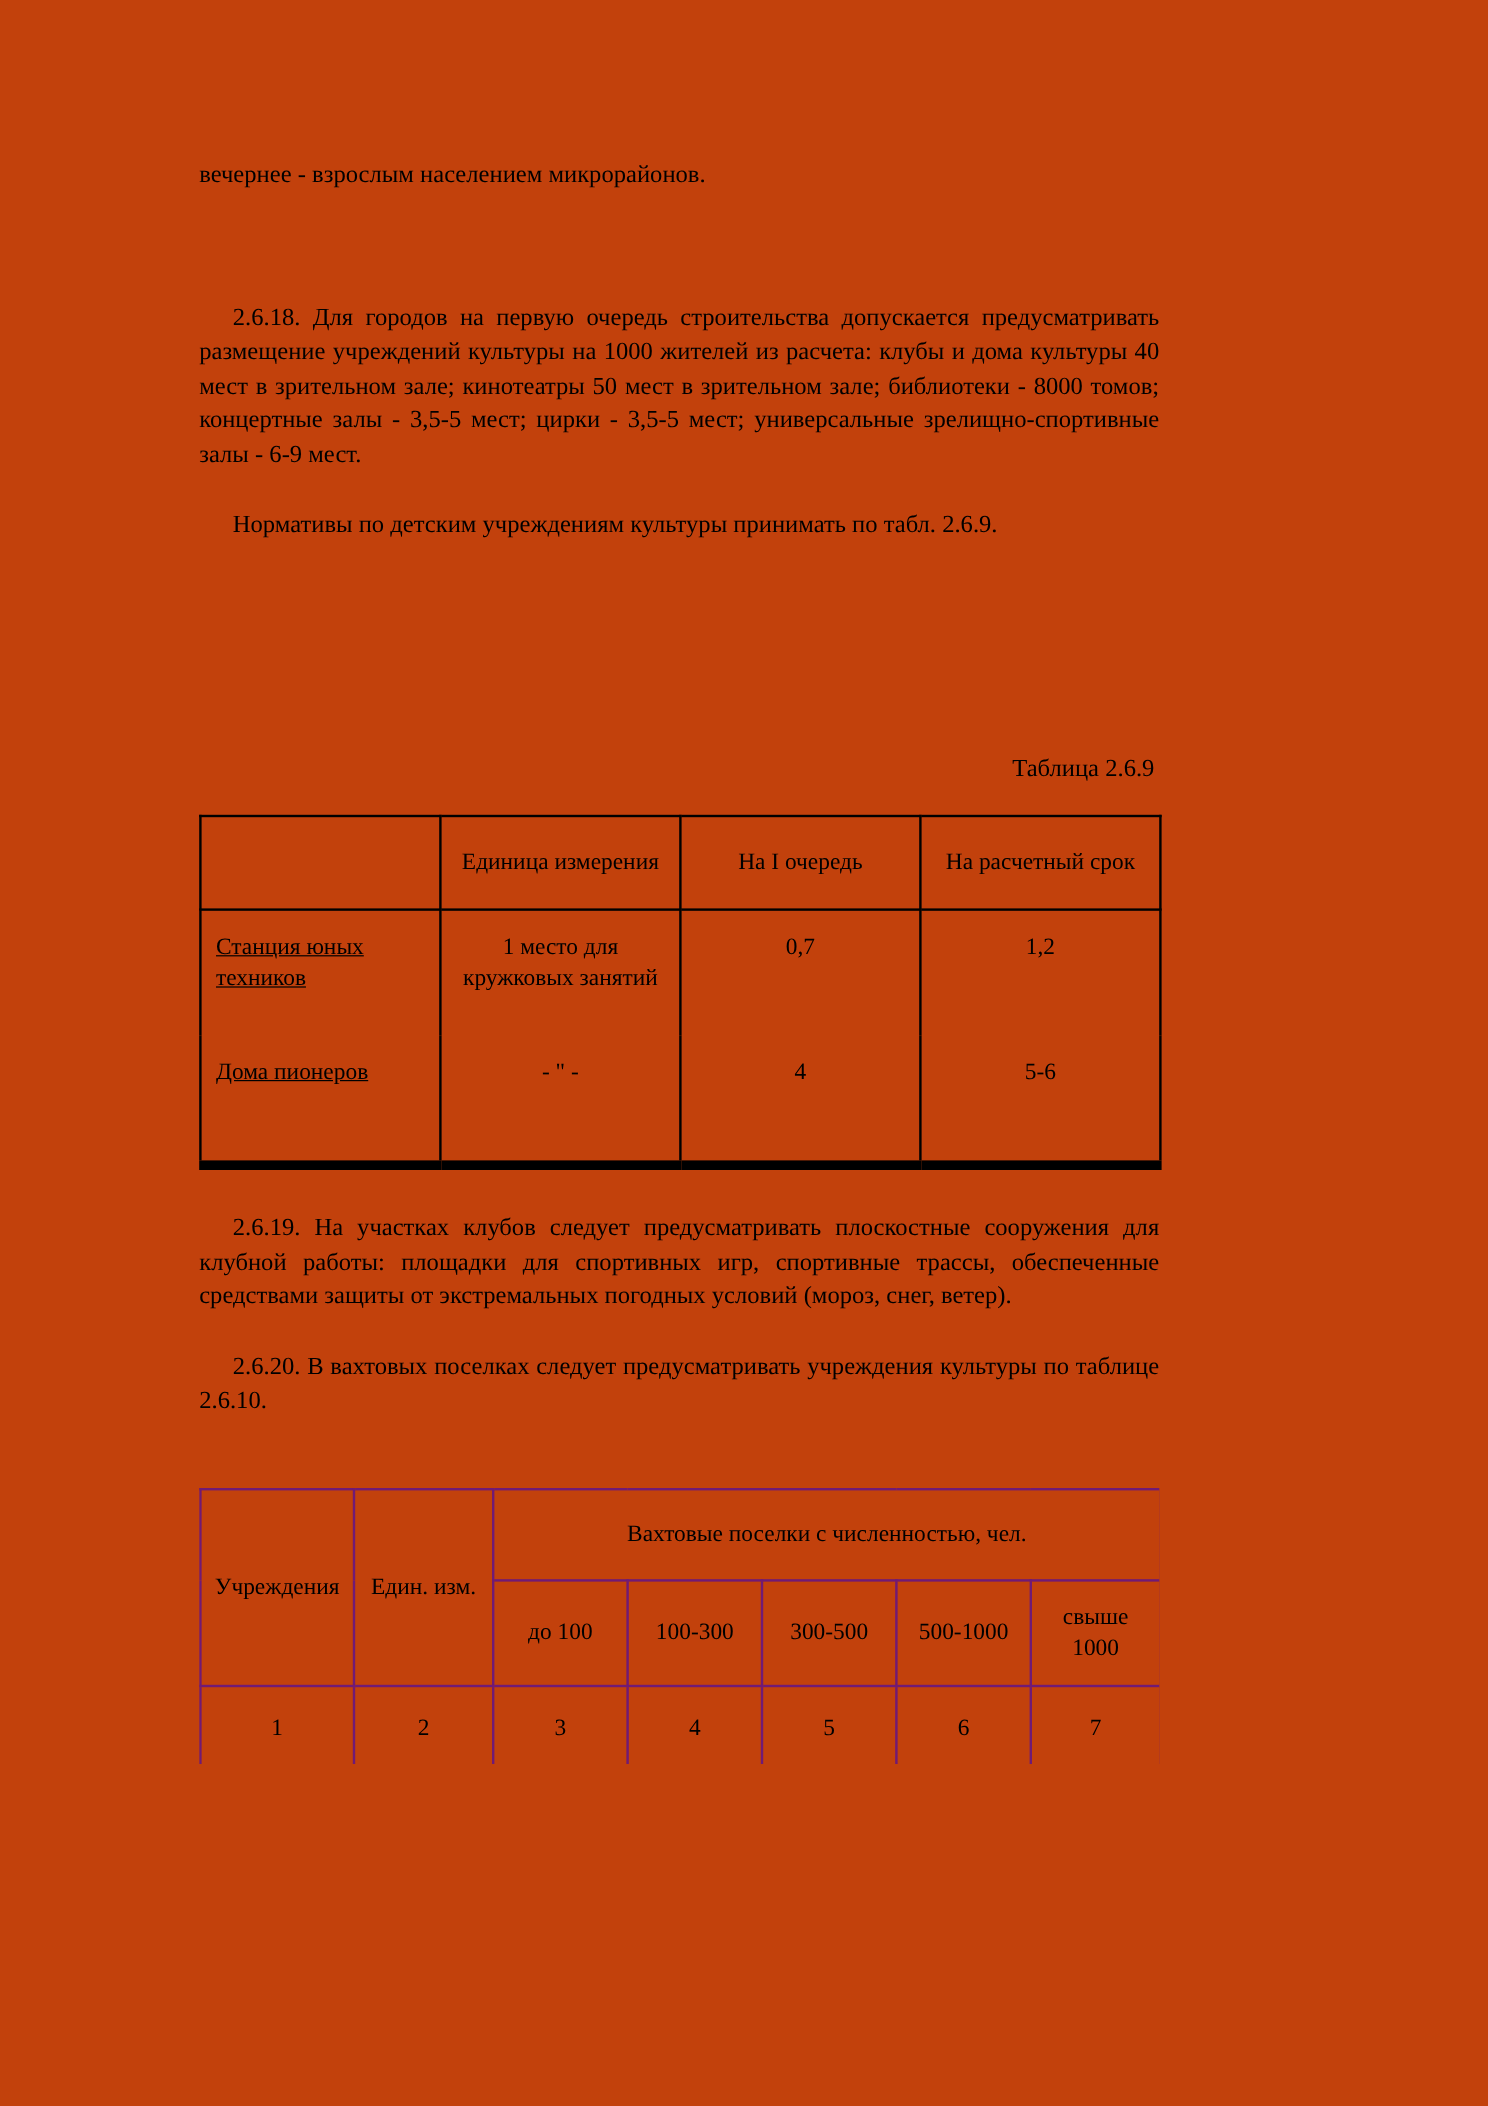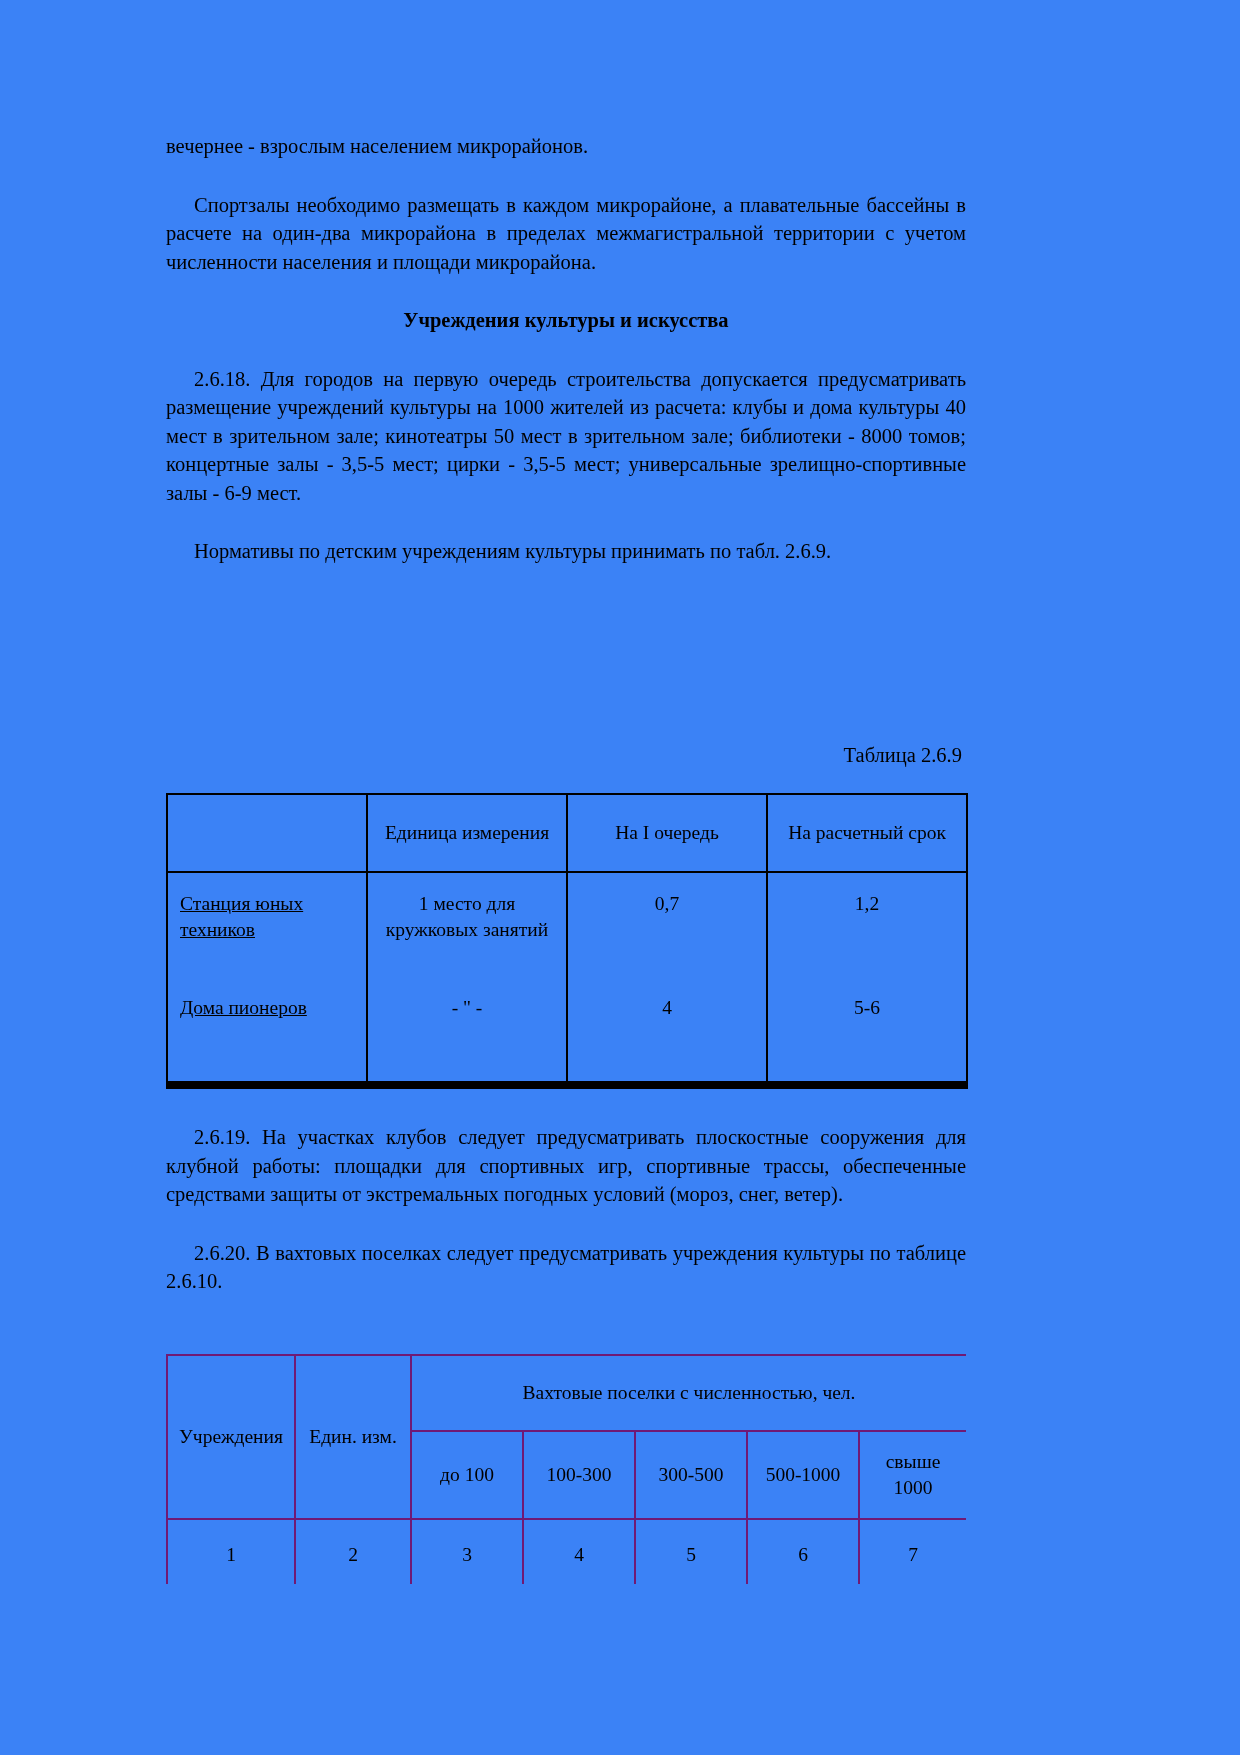--- a/index.html
+++ b/index.html
@@ -10,21 +10,21 @@
   }
   body {
     font-family: "Liberation Serif", "DejaVu Serif", serif;
     color: #000000;
   }
   .page {
     position: relative;
     width: 1240px;
     height: 1755px;
     margin: 0 auto;
-    background: #3b82f6;
+    background: #c2410c;
     overflow: hidden;
     box-sizing: border-box;
   }
   .content {
     position: absolute;
     left: 166px;
     top: 132px;
     width: 800px;
   }
   p {
@@ -107,25 +107,23 @@
 </head>
 <body>
 
 <div class="page">
   <div class="content">
 
     <p class="body-text">вечернее - взрослым населением микрорайонов.</p>
 
     <div class="gap-md"></div>
 
-    <p class="indent">Спортзалы необходимо размещать в каждом микрорайоне, а плавательные бассейны в расчете на один-два микрорайона в пределах межмагистральной территории с учетом численности населения и площади микрорайона.</p>
-
-    <div class="gap-md"></div>
-
-    <p class="section-heading">Учреждения культуры и искусства</p>
+
+    <div class="gap-md"></div>
+
 
     <div class="gap-md"></div>
 
     <p class="indent">2.6.18. Для городов на первую очередь строительства допускается предусматривать размещение учреждений культуры на 1000 жителей из расчета: клубы и дома культуры 40 мест в зрительном зале;  кинотеатры 50 мест в зрительном зале; библиотеки - 8000 томов; концертные залы - 3,5-5 мест; цирки - 3,5-5 мест; универсальные зрелищно-спортивные залы - 6-9 мест.</p>
 
     <div class="gap-md"></div>
 
     <p class="indent">Нормативы по детским учреждениям культуры принимать по табл. 2.6.9.</p>
 
     <div class="spacer-block"></div>

